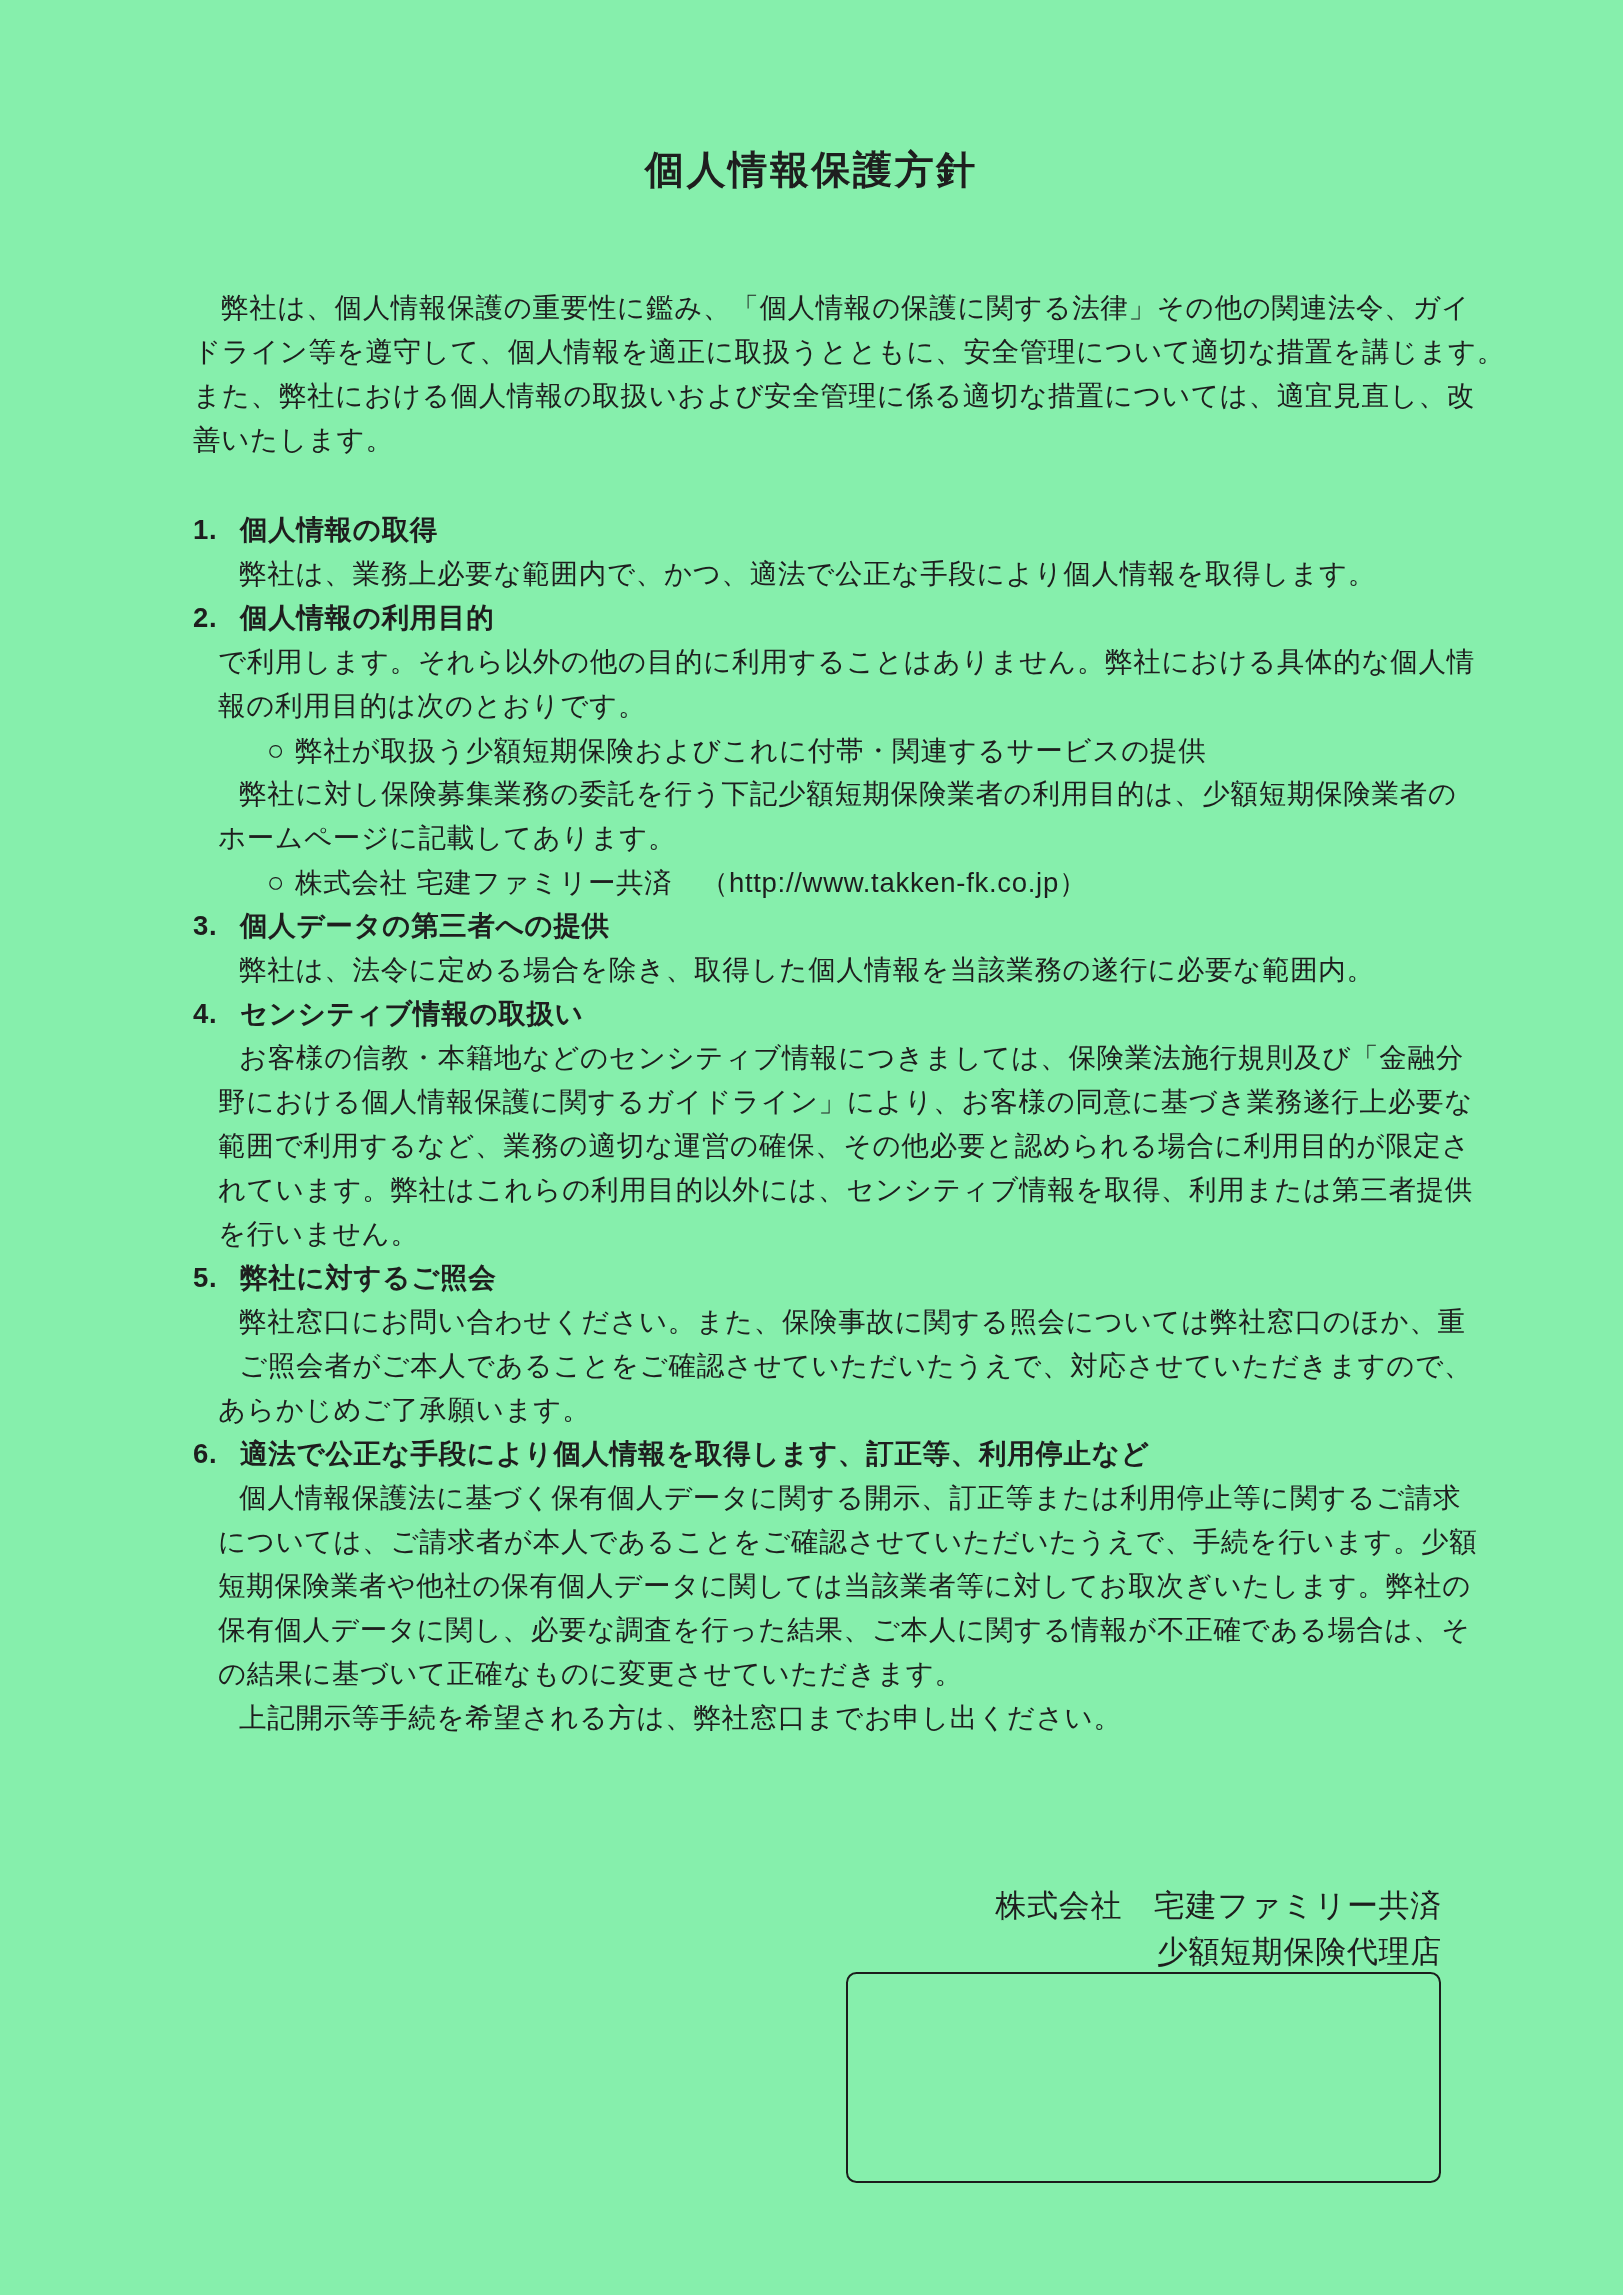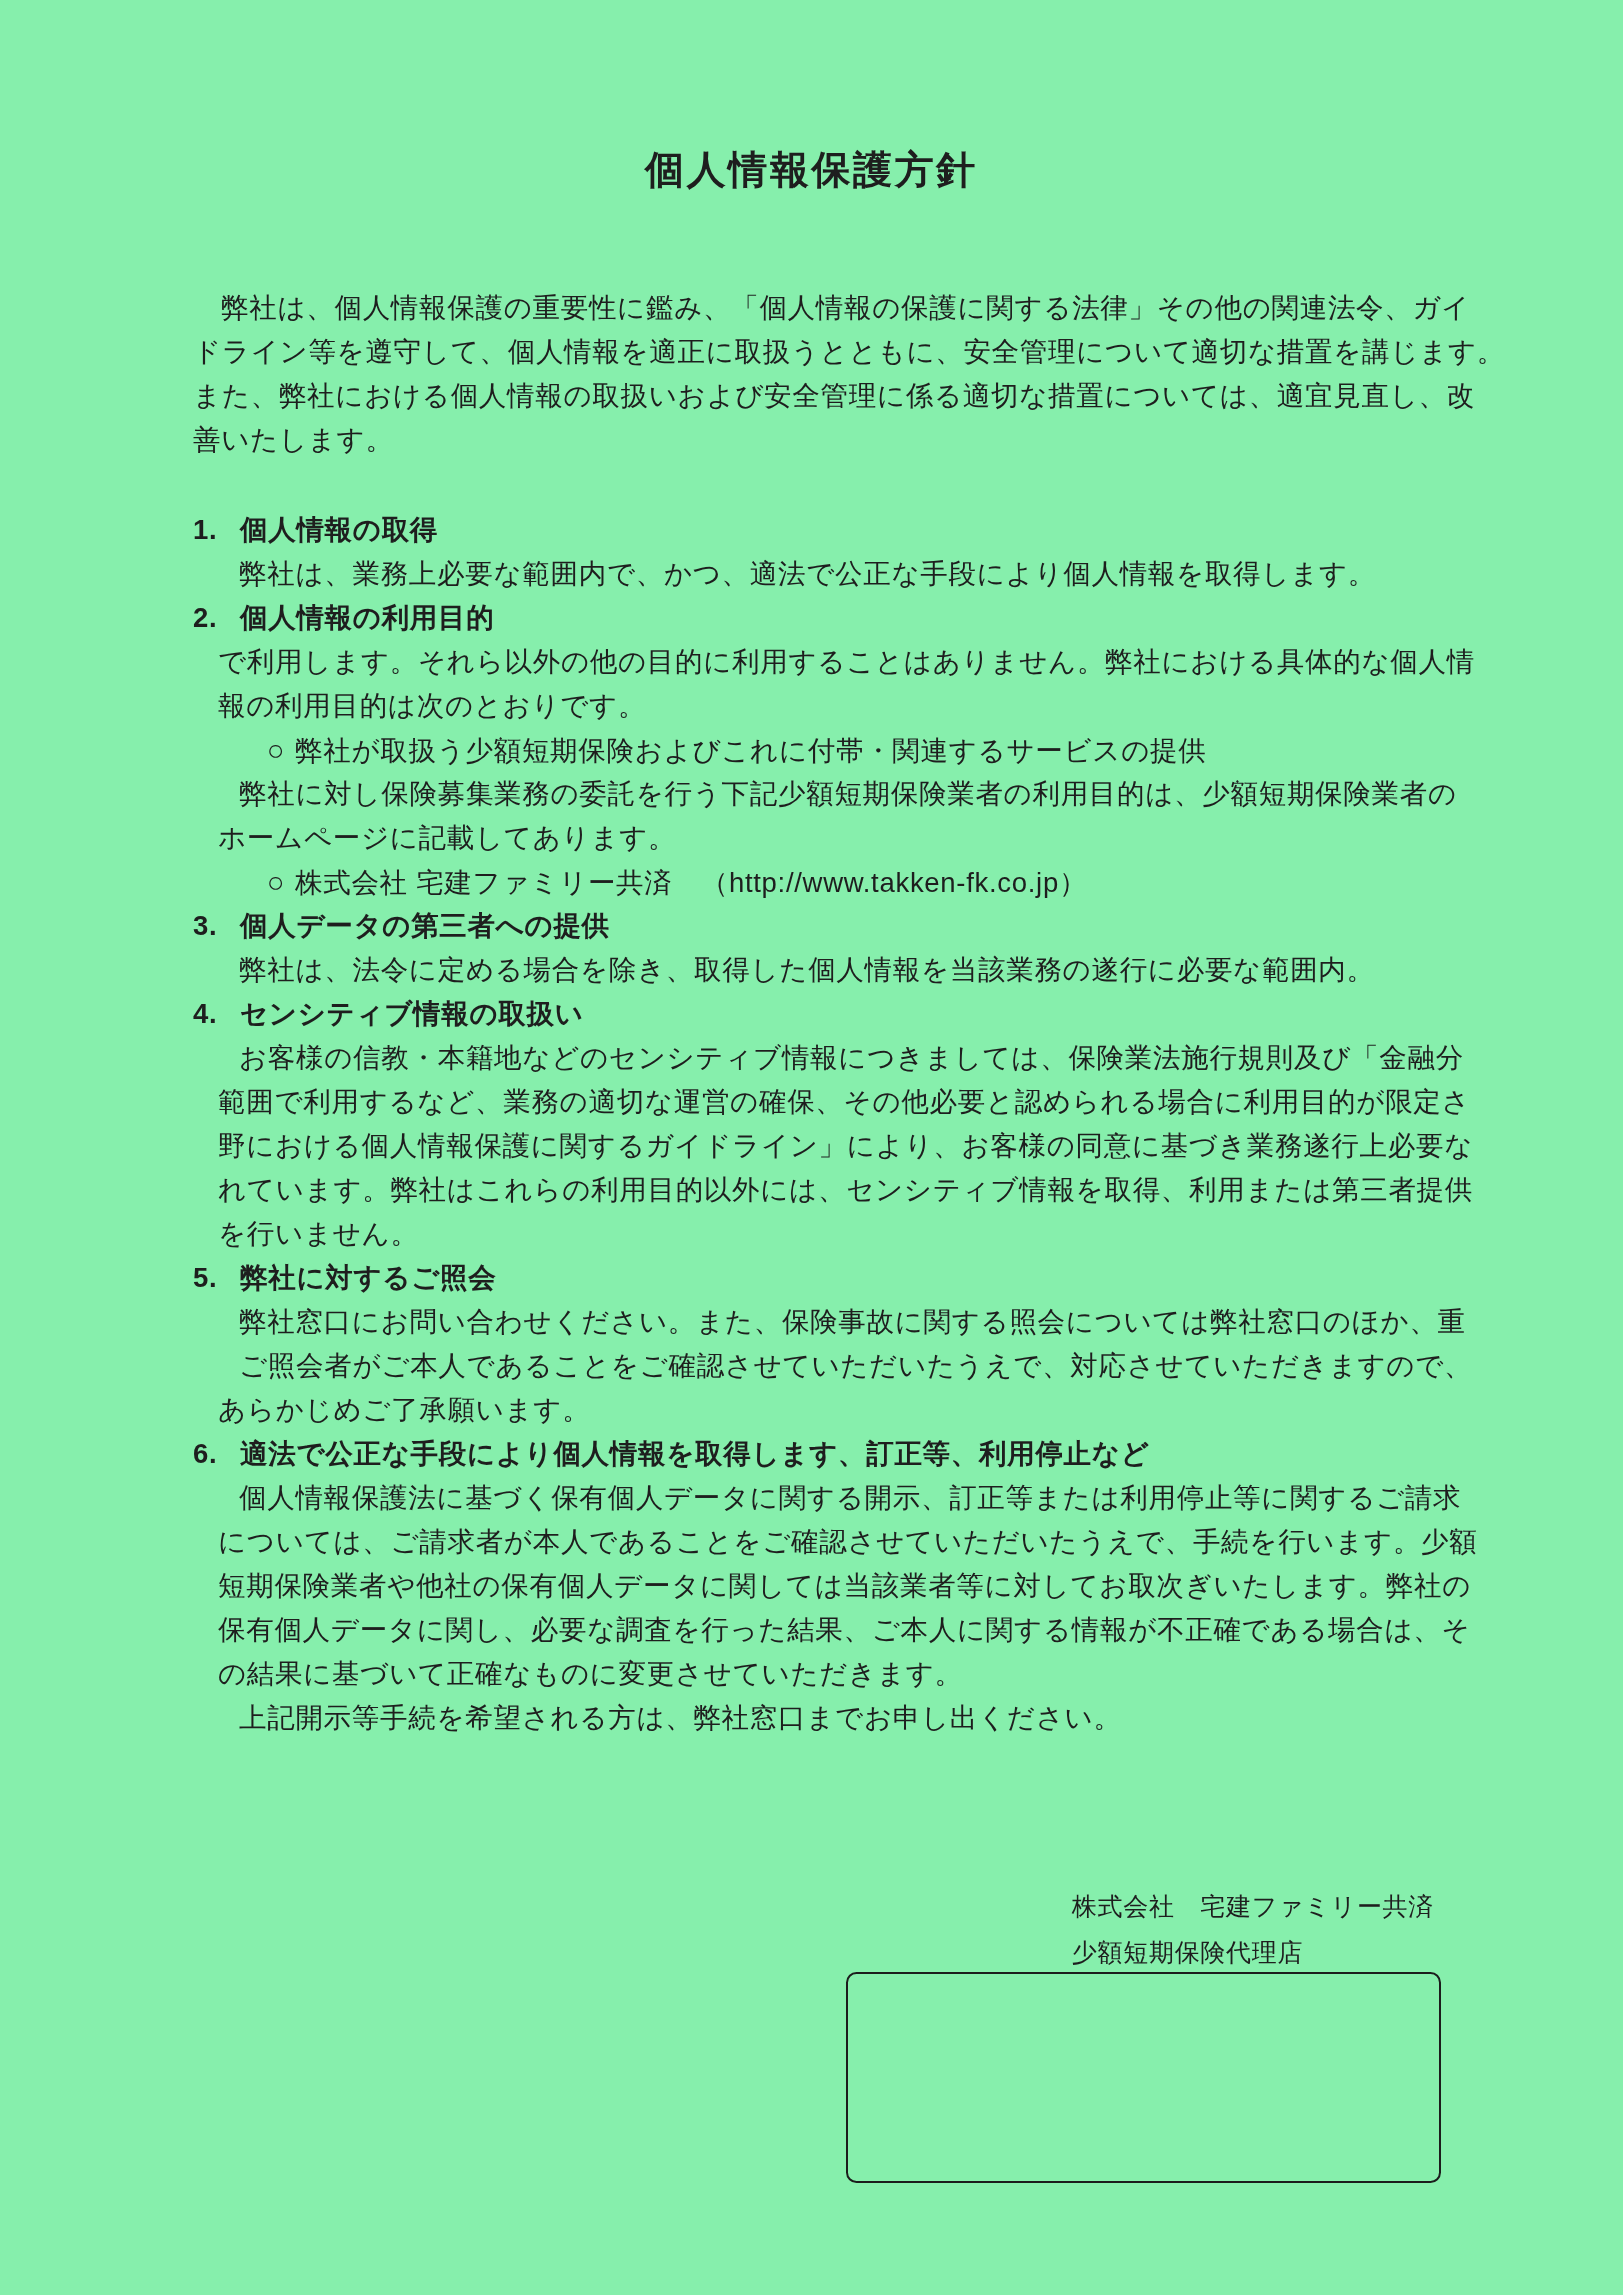--- a/index.html
+++ b/index.html
@@ -42,22 +42,23 @@
   .heading .num{display:inline-block;width:47px;}
   .body{margin-left:218px;}
   .body-first{margin-left:218px;text-indent:21px;}
   .bullet{margin-left:267px;}
   .bullet .circle{display:inline-block;width:28px;font-size:29px;}
   .bullet .btext{}
   .gap-before{margin-top:46px;}
   .footer{
     position:absolute;
     top:1883px;
-    right:189px;
-    font-size:25px;
+    right:181px;
+    text-align:right;
+    font-size:31px;
     letter-spacing:0.7px;
     line-height:46px;
   }
   .footer .footer-line{display:block;}
   .sign-box{
     position:absolute;
     left:846px;
     top:1972px;
     width:591px;
     height:207px;
@@ -84,22 +85,22 @@
       <div class="line body">で利用します。それら以外の他の目的に利用することはありません。弊社における具体的な個人情</div>
       <div class="line body">報の利用目的は次のとおりです。</div>
       <div class="line bullet"><span class="circle">○</span><span class="btext">弊社が取扱う少額短期保険およびこれに付帯・関連するサービスの提供</span></div>
       <div class="line body-first">弊社に対し保険募集業務の委託を行う下記少額短期保険業者の利用目的は、少額短期保険業者の</div>
       <div class="line body">ホームページに記載してあります。</div>
       <div class="line bullet"><span class="circle">○</span><span class="btext">株式会社 宅建ファミリー共済　（http://www.takken-fk.co.jp）</span></div>
       <div class="line heading"><span class="num">3.</span><span>個人データの第三者への提供</span></div>
       <div class="line body-first">弊社は、法令に定める場合を除き、取得した個人情報を当該業務の遂行に必要な範囲内。</div>
       <div class="line heading"><span class="num">4.</span><span>センシティブ情報の取扱い</span></div>
       <div class="line body-first">お客様の信教・本籍地などのセンシティブ情報につきましては、保険業法施行規則及び「金融分</div>
+      <div class="line body">野における個人情報保護に関するガイドライン」により、お客様の同意に基づき業務遂行上必要な</div>
       <div class="line body">範囲で利用するなど、業務の適切な運営の確保、その他必要と認められる場合に利用目的が限定さ</div>
-      <div class="line body">野における個人情報保護に関するガイドライン」により、お客様の同意に基づき業務遂行上必要な</div>
       <div class="line body">れています。弊社はこれらの利用目的以外には、センシティブ情報を取得、利用または第三者提供</div>
       <div class="line body">を行いません。</div>
       <div class="line heading"><span class="num">5.</span><span>弊社に対するご照会</span></div>
       <div class="line body-first">弊社窓口にお問い合わせください。また、保険事故に関する照会については弊社窓口のほか、重</div>
       <div class="line body-first">ご照会者がご本人であることをご確認させていただいたうえで、対応させていただきますので、</div>
       <div class="line body">あらかじめご了承願います。</div>
       <div class="line heading"><span class="num">6.</span><span>適法で公正な手段により個人情報を取得します、訂正等、利用停止など</span></div>
       <div class="line body-first">個人情報保護法に基づく保有個人データに関する開示、訂正等または利用停止等に関するご請求</div>
       <div class="line body">については、ご請求者が本人であることをご確認させていただいたうえで、手続を行います。少額</div>
       <div class="line body">短期保険業者や他社の保有個人データに関しては当該業者等に対してお取次ぎいたします。弊社の</div>

